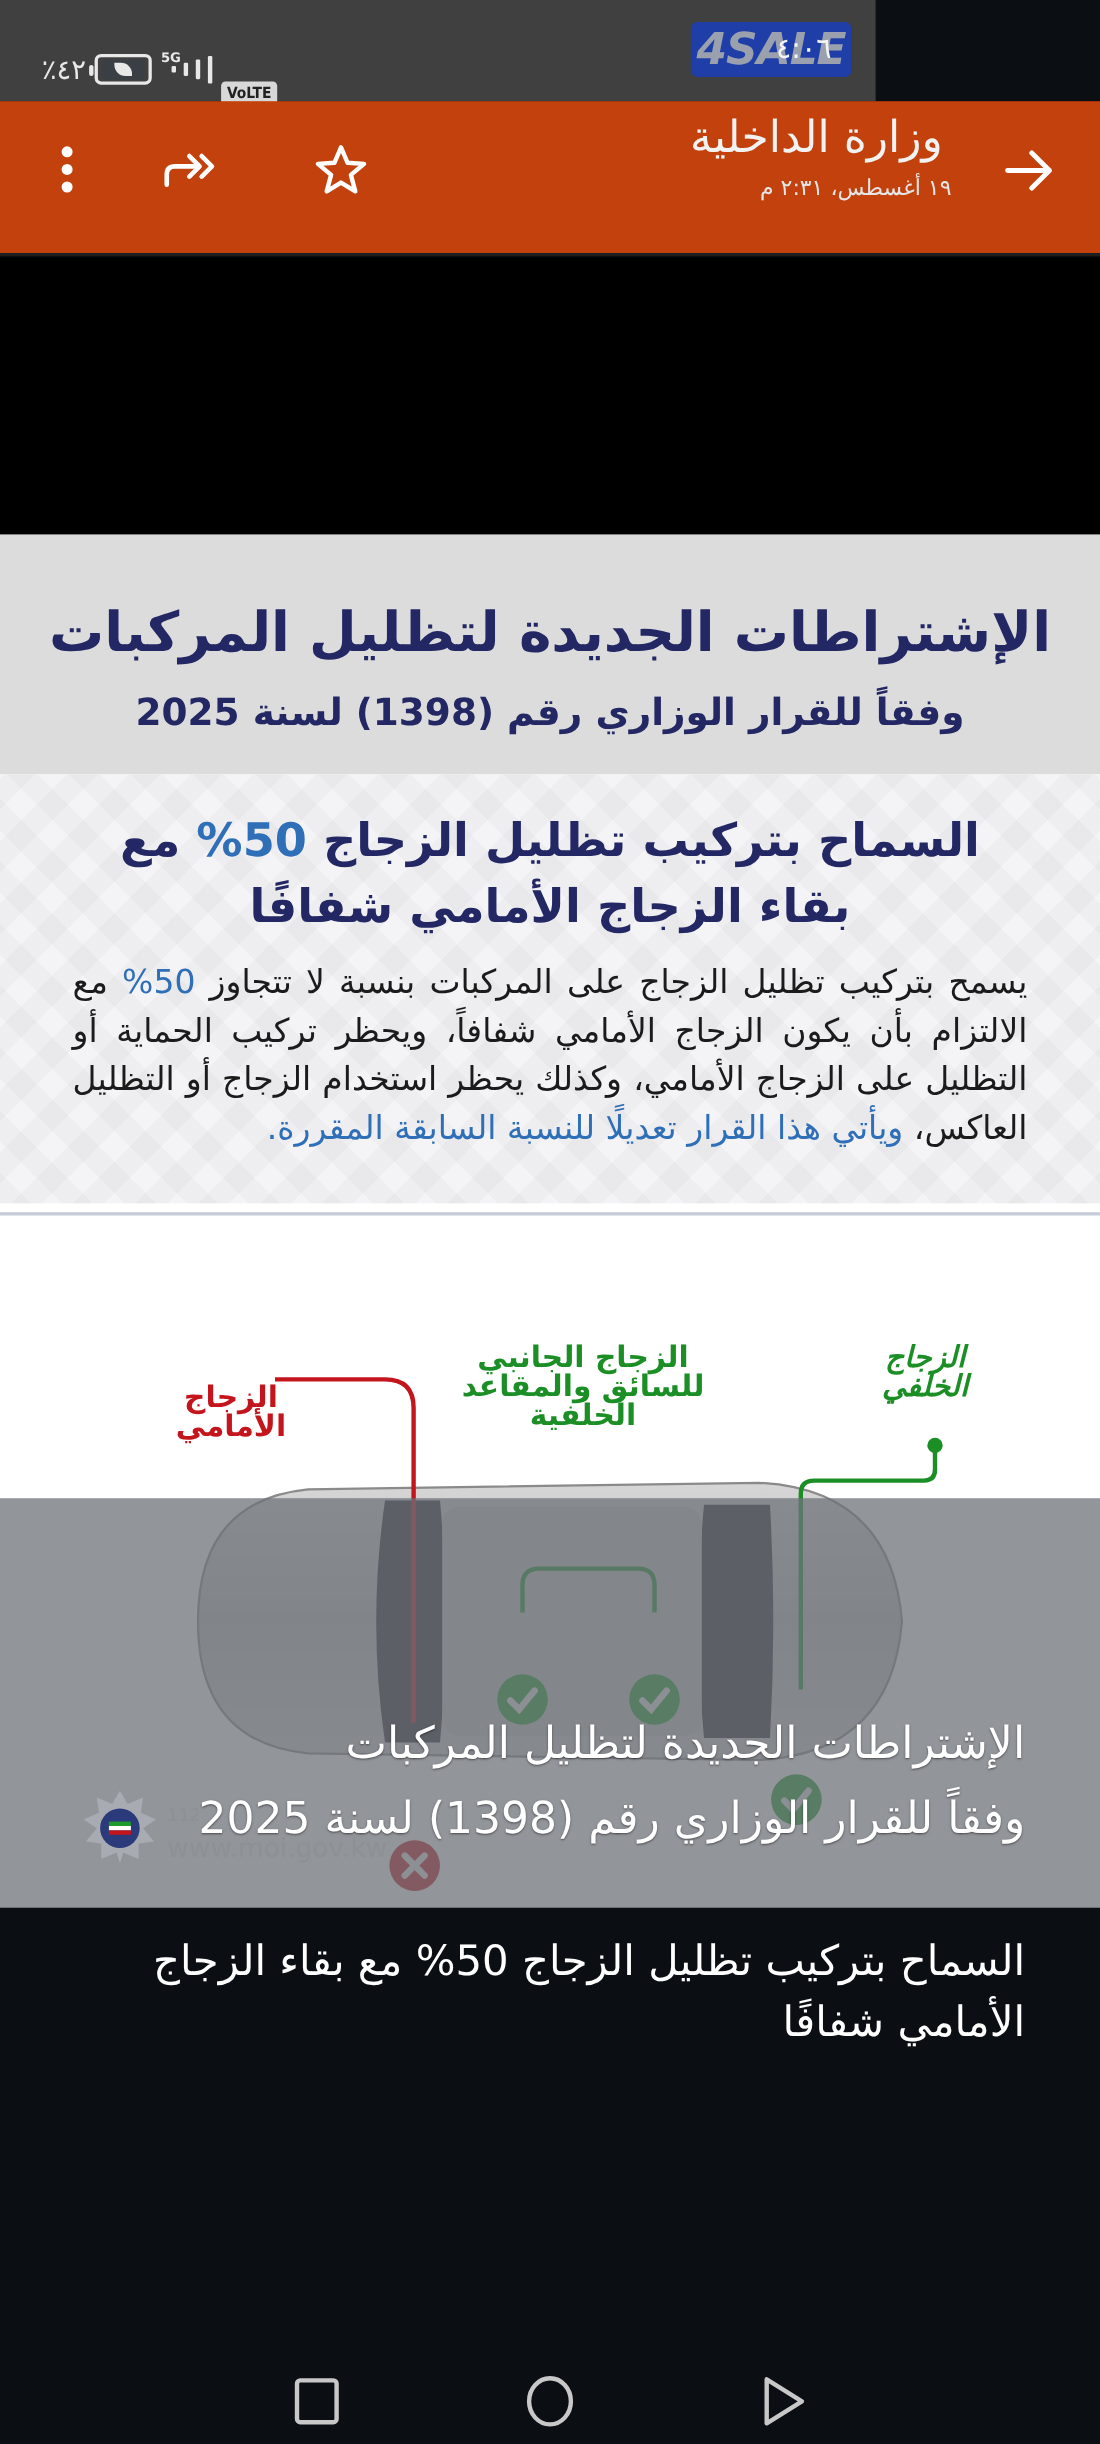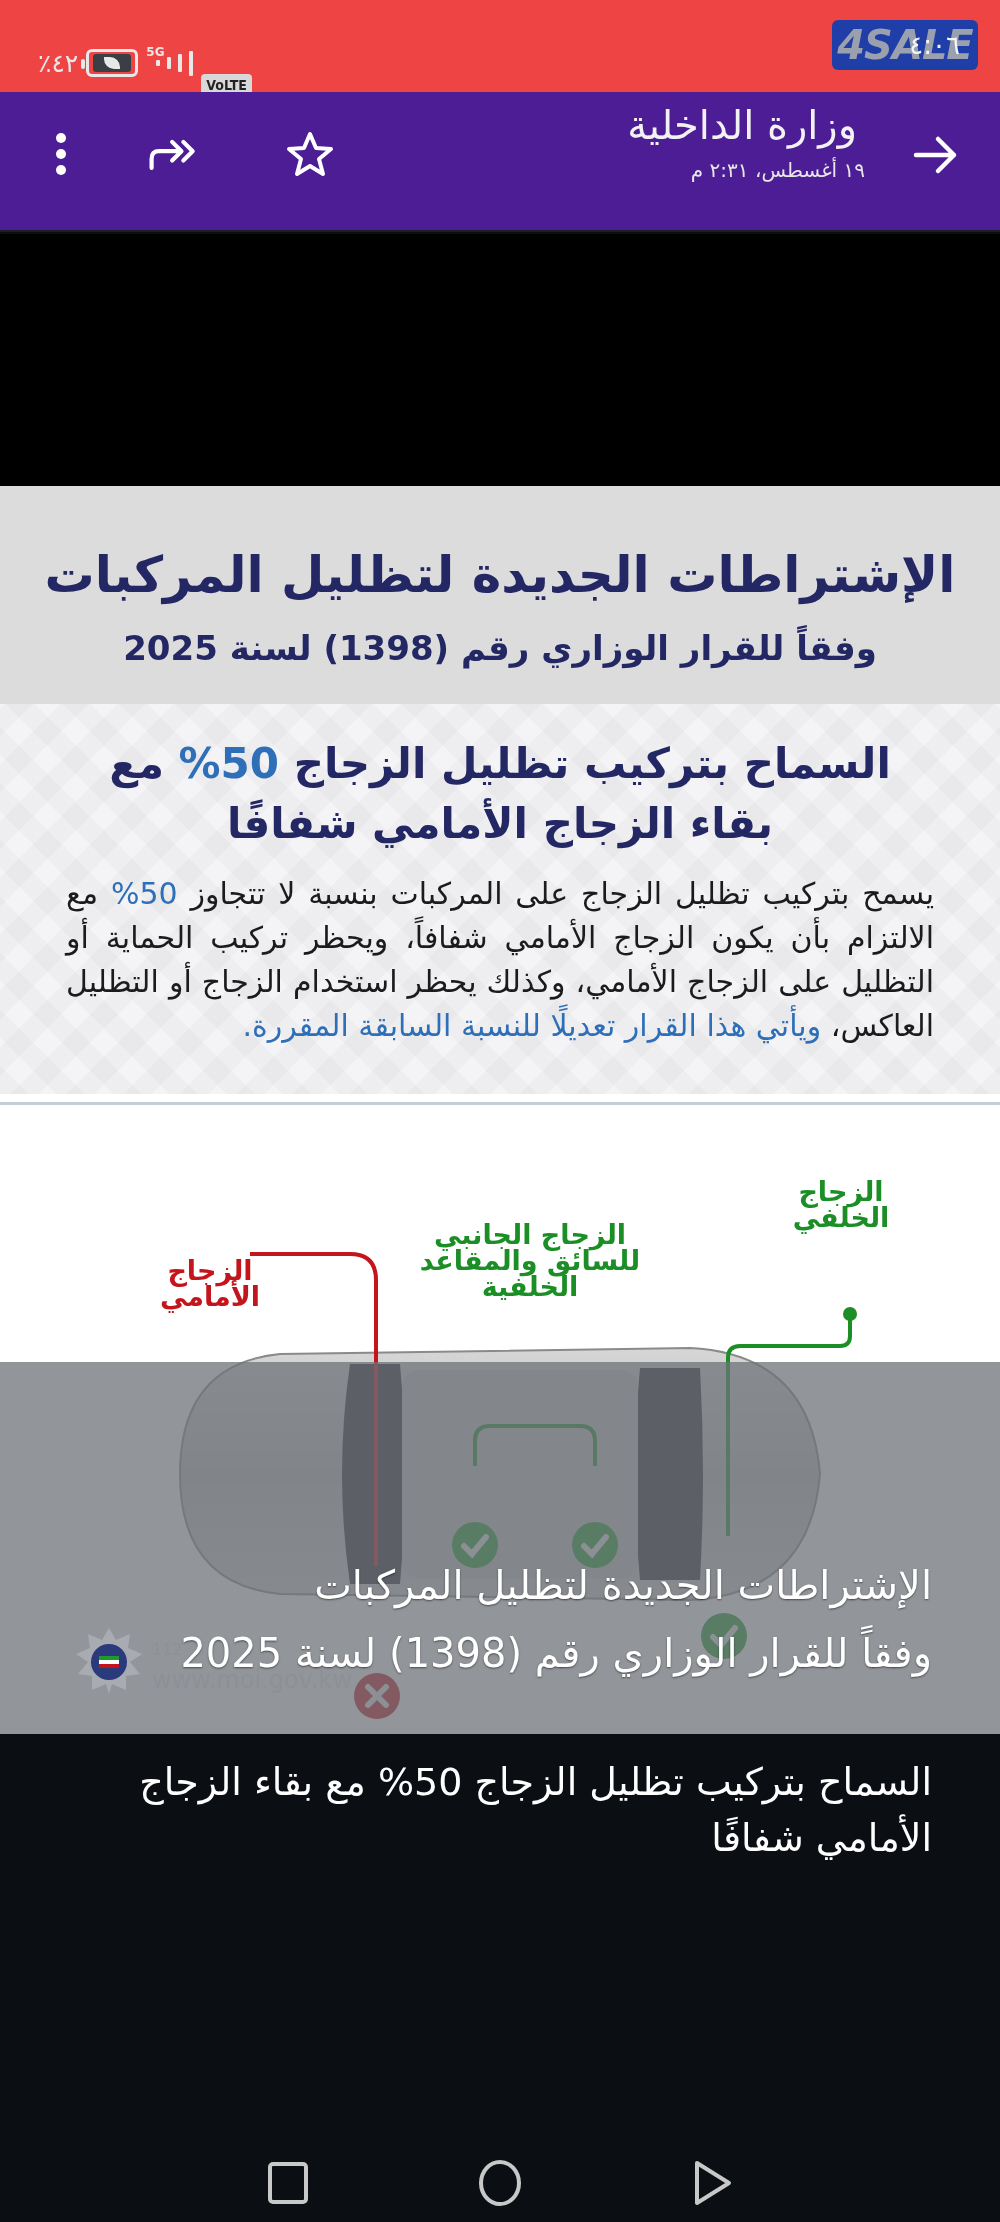--- a/index.html
+++ b/index.html
@@ -1,36 +1,36 @@
 <!DOCTYPE html>
 <html><head>
   <meta charset="utf-8">
   <style>
     * { box-sizing: border-box; margin: 0; padding: 0; }
     html, body { width: 1000px; height: 2222px; background: #0b0f14; overflow: hidden; }
     body { position: relative; font-family: "DejaVu Sans", sans-serif; color: #fff; }
 
     
-    .status-bar { position: absolute; top: 0; left: 0; width: 1000px; height: 92px; background: #ef4444; }
+    .status-bar { position: absolute; top: 0; left: 0; width: 796px; height: 92px; background: #404040; }
     .status-left { position: absolute; left: 38px; top: 30px; display: flex; align-items: center; gap: 8px; direction: ltr; }
     .batt-pct { font-size: 25px; color: #e8e8e8; font-family: "DejaVu Sans", sans-serif; letter-spacing: 1px; }
     .battery { width: 52px; height: 28px; border: 3px solid #e8e8e8; border-radius: 6px; position: relative; display: flex; align-items: center; justify-content: center; }
     .battery::before { content: ""; position: absolute; left: -8px; top: 7px; width: 4px; height: 10px; background: #e8e8e8; border-radius: 2px; }
     .battery .fill { width: 38px; height: 18px; background: #3a3f45; border-radius: 3px; display: flex; align-items: center; justify-content: center; }
     .battery .leaf { width: 16px; height: 12px; background: #e8e8e8; border-radius: 0 10px 0 10px; }
     .signal { display: flex; align-items: center; gap: 7px; height: 28px; position: relative; padding-left: 10px; }
     .signal .g5 { position: absolute; left: 0; top: -4px; font-size: 12px; font-weight: bold; color: #e8e8e8; }
     .signal .bar { width: 4px; background: #e8e8e8; border-radius: 1px; }
     .volte { background: #d8d8d8; color: #222; font-size: 14px; font-weight: bold; padding: 3px 5px; border-radius: 4px; font-family: "DejaVu Sans Condensed", "DejaVu Sans", sans-serif; margin-top: 44px; }
     .sale-badge { position: absolute; right: 22px; top: 20px; width: 146px; height: 50px; background: #1f3ea8; border-radius: 6px; display: flex; align-items: center; justify-content: center; }
     .sale-text { font-size: 40px; font-weight: bold; font-style: italic; color: #9aa0ad; letter-spacing: -1px; font-family: "DejaVu Sans", sans-serif; }
     .clock { position: absolute; right: 40px; top: 30px; font-size: 26px; color: #f4f4f4; }
 
     
-    .header { position: absolute; top: 92px; left: 0; width: 1000px; height: 140px; background: #4c1d95; border-bottom: 2px solid #1a1f26; }
+    .header { position: absolute; top: 92px; left: 0; width: 1000px; height: 140px; background: #c2410c; border-bottom: 2px solid #1a1f26; }
     .hdr-back { position: absolute; right: 40px; top: 38px; width: 50px; height: 50px; }
     .hdr-title { position: absolute; right: 143px; top: 10px; font-size: 40px; color: #f2f2f2; direction: rtl; text-align: right; }
     .hdr-sub { position: absolute; right: 135px; top: 66px; font-size: 20px; color: #e6e6e6; direction: rtl; text-align: right; }
     .hdr-icon { position: absolute; top: 34px; width: 56px; height: 56px; display: flex; align-items: center; justify-content: center; }
 
     
     .black-band { position: absolute; top: 234px; left: 0; width: 1000px; height: 252px; background: #000; }
     .info { position: absolute; top: 486px; left: 0; width: 1000px; height: 1248px; background: #fff; overflow: hidden; }
     .info-head { position: absolute; top: 0; left: 0; width: 1000px; height: 218px; background: #dcdcdc; }
     .info-title { position: absolute; top: 60px; left: 0; width: 1000px; text-align: center; font-size: 50px; font-weight: bold; color: #232763; direction: rtl; }
@@ -131,21 +131,21 @@
   <div class="info-head"></div>
   <div class="info-title">الإشتراطات الجديدة لتظليل المركبات</div>
   <div class="info-sub">وفقاً للقرار الوزاري رقم (1398) لسنة 2025</div>
   <div class="pattern"></div>
 
   <div class="rule-title"><span>السماح بتركيب تظليل الزجاج </span><span class="hl">50%</span><span> مع بقاء الزجاج الأمامي شفافًا</span></div>
   <div class="rule-body"><span>يسمح بتركيب تظليل الزجاج على المركبات بنسبة لا تتجاوز </span><span class="hl">50%</span><span> مع الالتزام بأن يكون الزجاج الأمامي شفافاً، ويحظر تركيب الحماية أو التظليل على الزجاج الأمامي، وكذلك يحظر استخدام الزجاج أو التظليل العاكس، </span><span class="hl">ويأتي هذا القرار تعديلًا للنسبة السابقة المقررة.</span></div>
   <div class="sep"></div>
 
 
-  <div class="lbl lbl-green" style="left:786px; top:693px; width:110px;">الزجاج الخلفي</div>
+  <div class="lbl lbl-green" style="left:786px; top:736px; width:110px;font-style:italic;">الزجاج الخلفي</div>
   <div class="lbl lbl-green" style="left:400px; top:736px; width:260px;">الزجاج الجانبي للسائق والمقاعد الخلفية</div>
   <div class="lbl lbl-red" style="left:130px; top:772px; width:160px;">الزجاج الأمامي</div>
 
   <svg class="car" viewBox="0 0 660 300">
     <defs>
       <linearGradient id="body" x1="0" y1="0" x2="0" y2="1">
         <stop offset="0" stop-color="#d6d6d6"></stop>
           <stop offset="0.5" stop-color="#bcbcbc"></stop>
           <stop offset="1" stop-color="#d0d0d0"></stop>
       </linearGradient>

